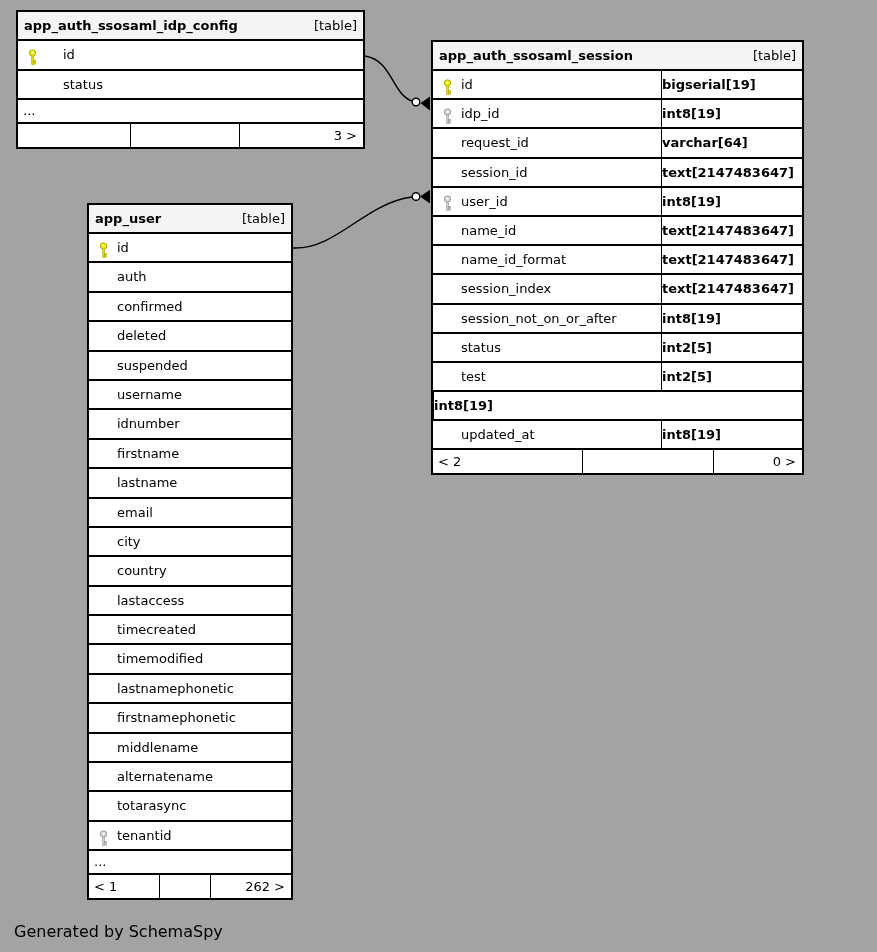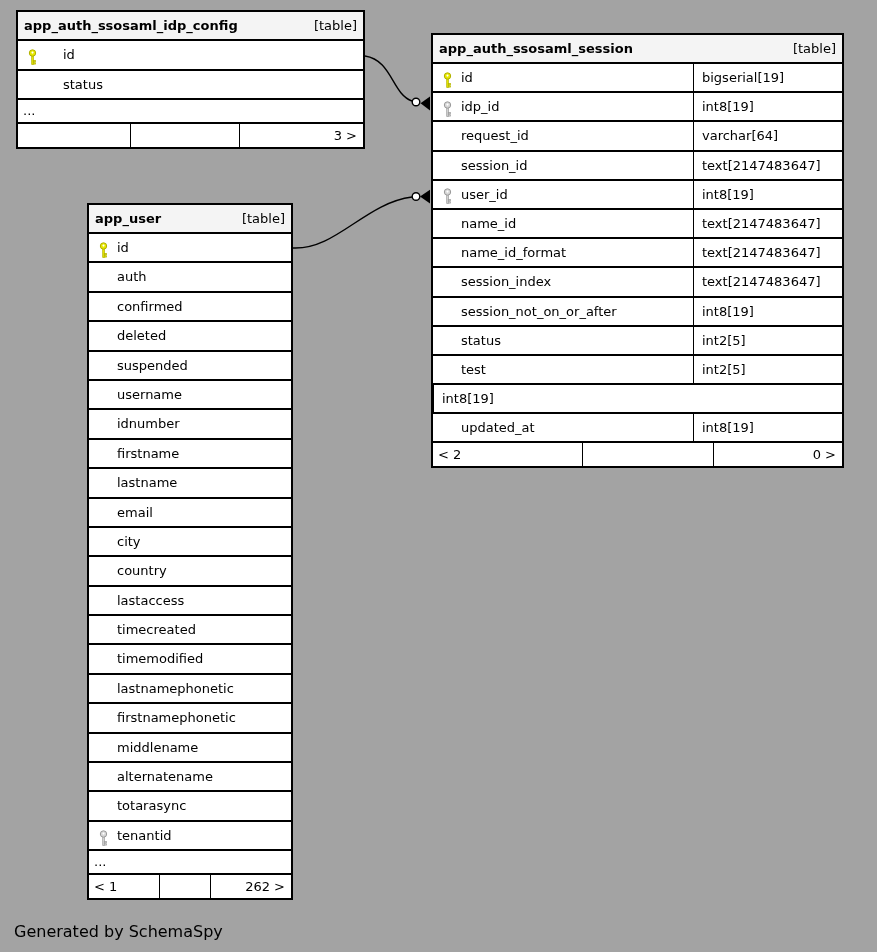--- a/index.html
+++ b/index.html
@@ -25,21 +25,21 @@
   }
   .dbtable {
     position: absolute;
     background: #ffffff;
     border: 2px solid #000000;
     font-size: 13px;
     z-index: 2;
     box-sizing: border-box;
   }
   .t0 { left: 16px;  top: 10px;  width: 349px; }
-  .t1 { left: 431px; top: 33px;  width: 413px; }
+  .t1 { left: 431px; top: 40px;  width: 373px; }
   .t2 { left: 87px;  top: 203px; width: 206px; }
 
   .thead {
     height: 27px;
     background: #f4f4f4;
     border-bottom: 2px solid #000000;
     display: flex;
     justify-content: space-between;
     align-items: center;
     padding: 0 6px;
@@ -62,22 +62,23 @@
     padding-left: 28px;
     white-space: nowrap;
     overflow: hidden;
   }
   .t0 .cell-name { padding-left: 45px; }
 
   .cell-type {
     width: 140px;
     flex: none;
     border-left: 1.5px solid #000000;
-    padding-left: 8px;
+    padding-left: 0;
     white-space: nowrap;
+    font-weight: bold;
   }
 
   .key-icon {
     position: absolute;
     left: 9px;
     top: 50%;
     margin-top: -8px;
     width: 11px;
     height: 16px;
   }

